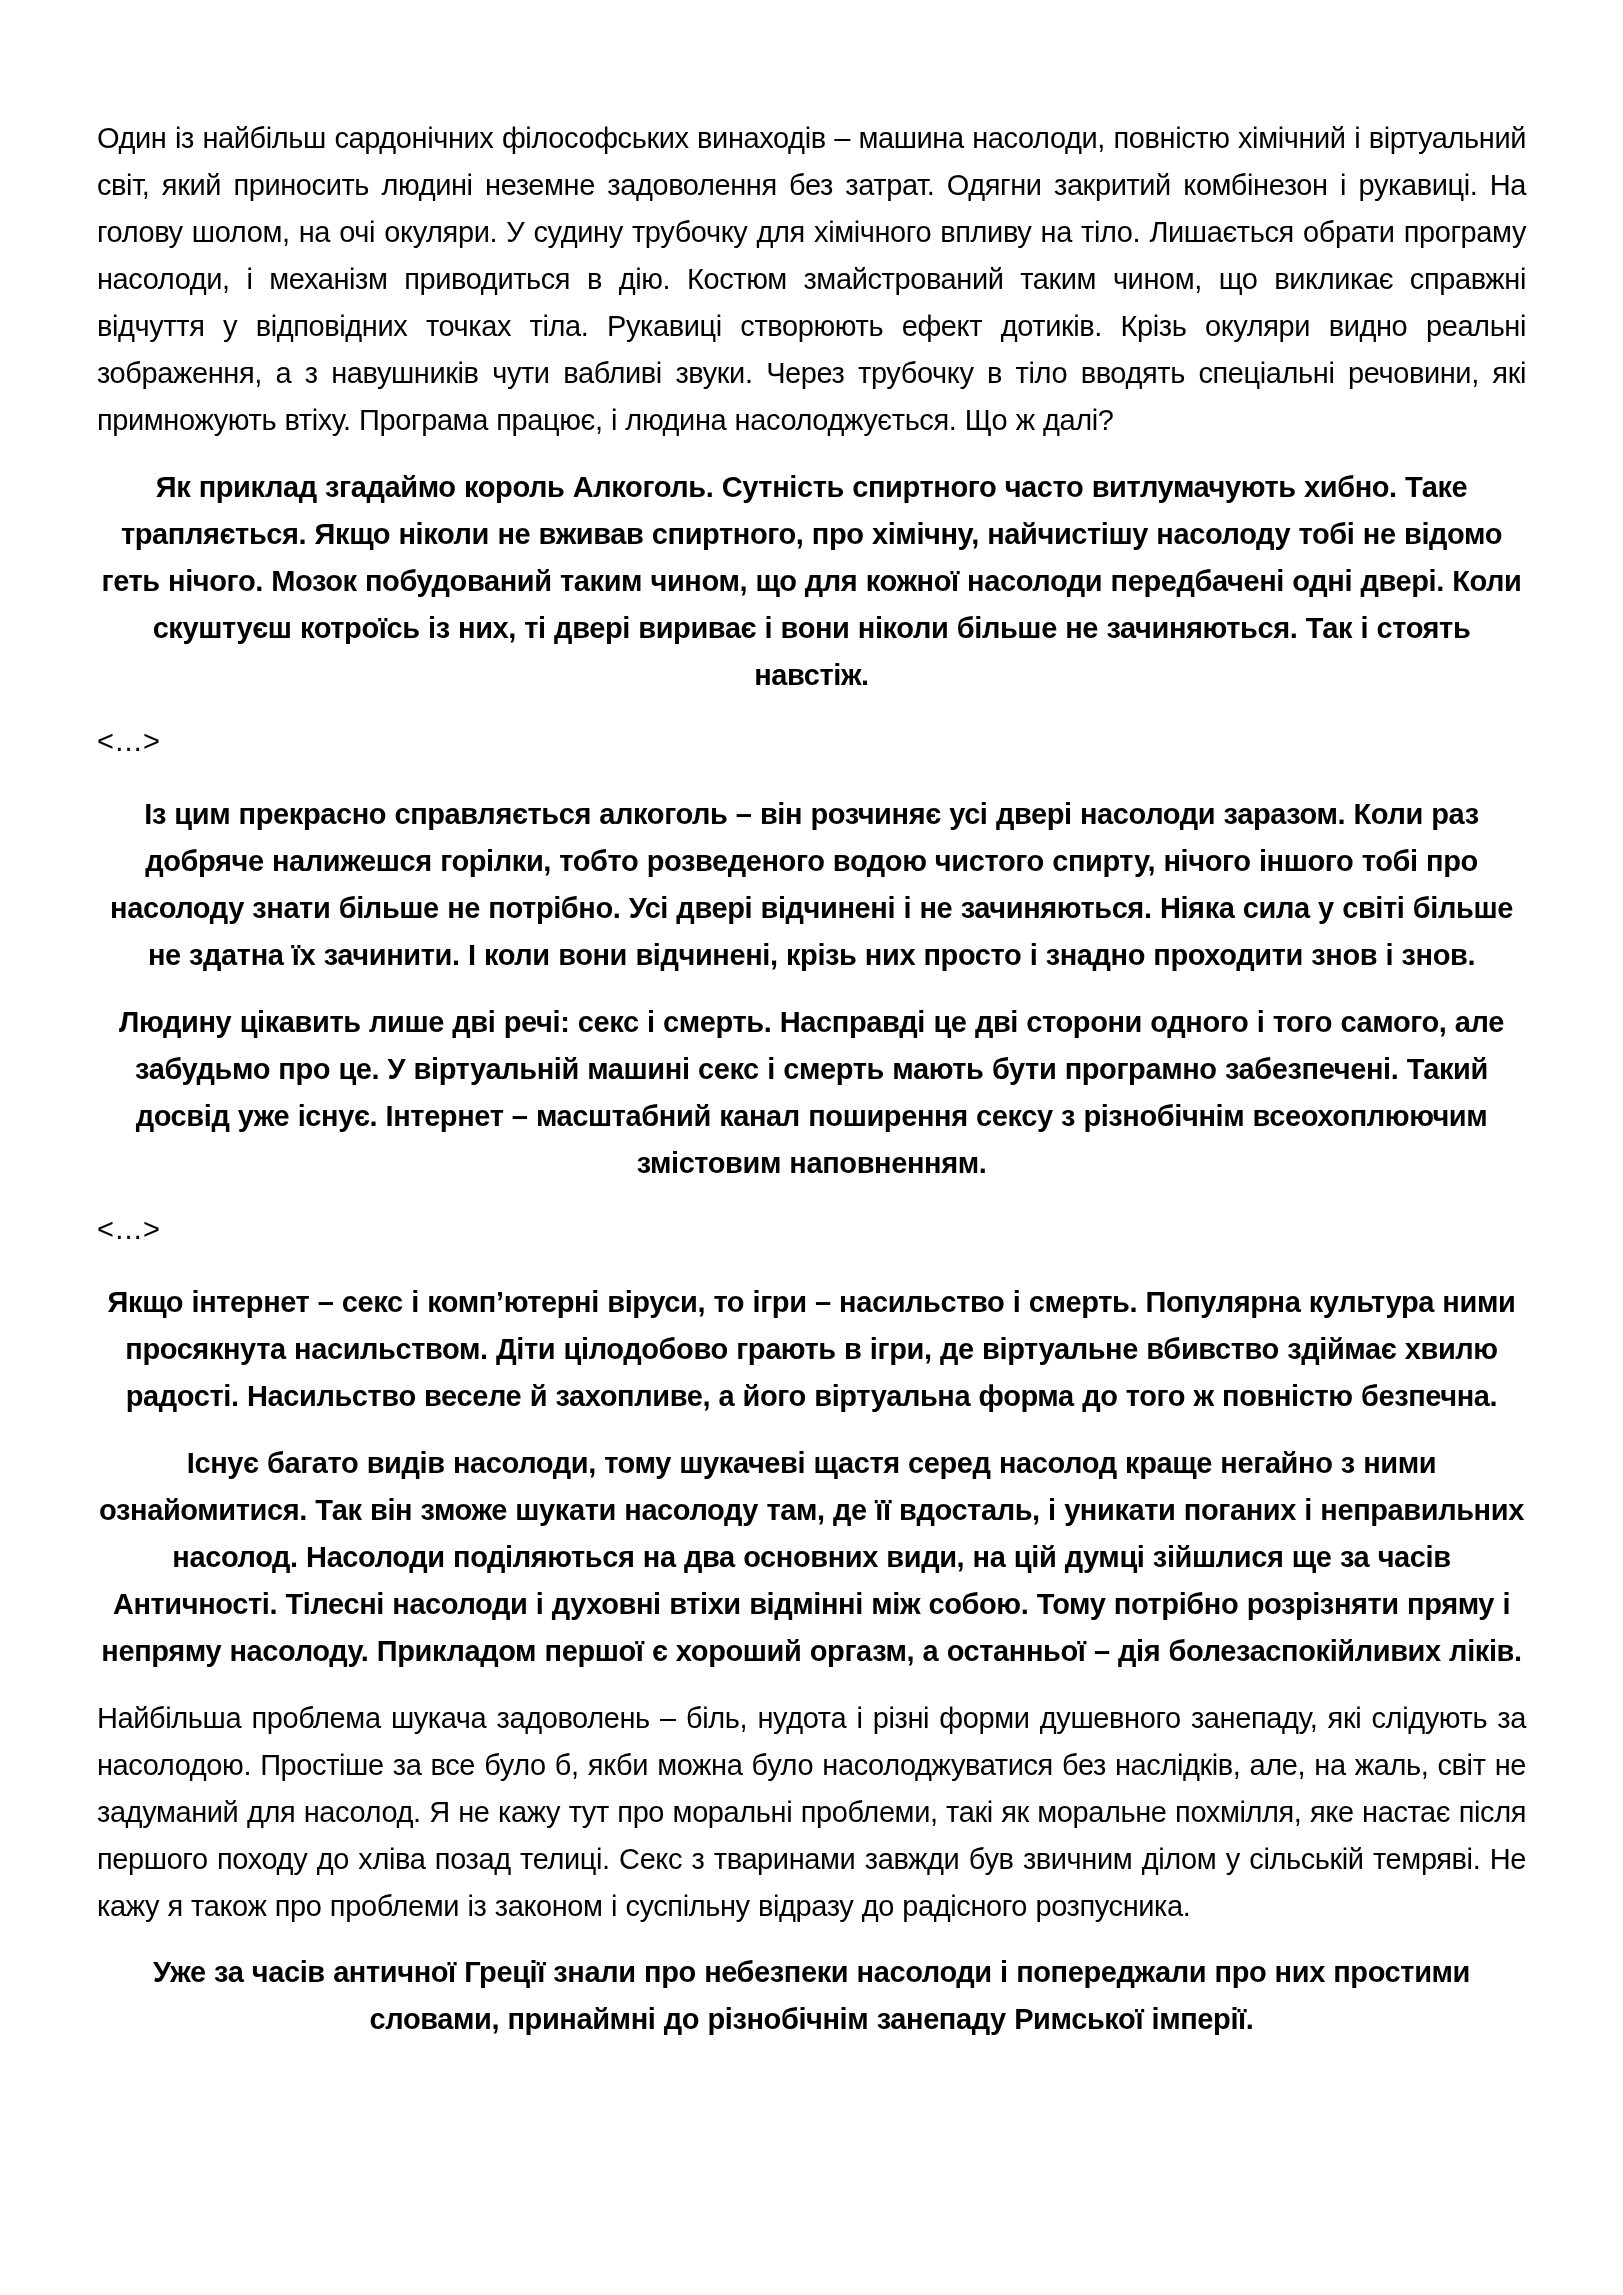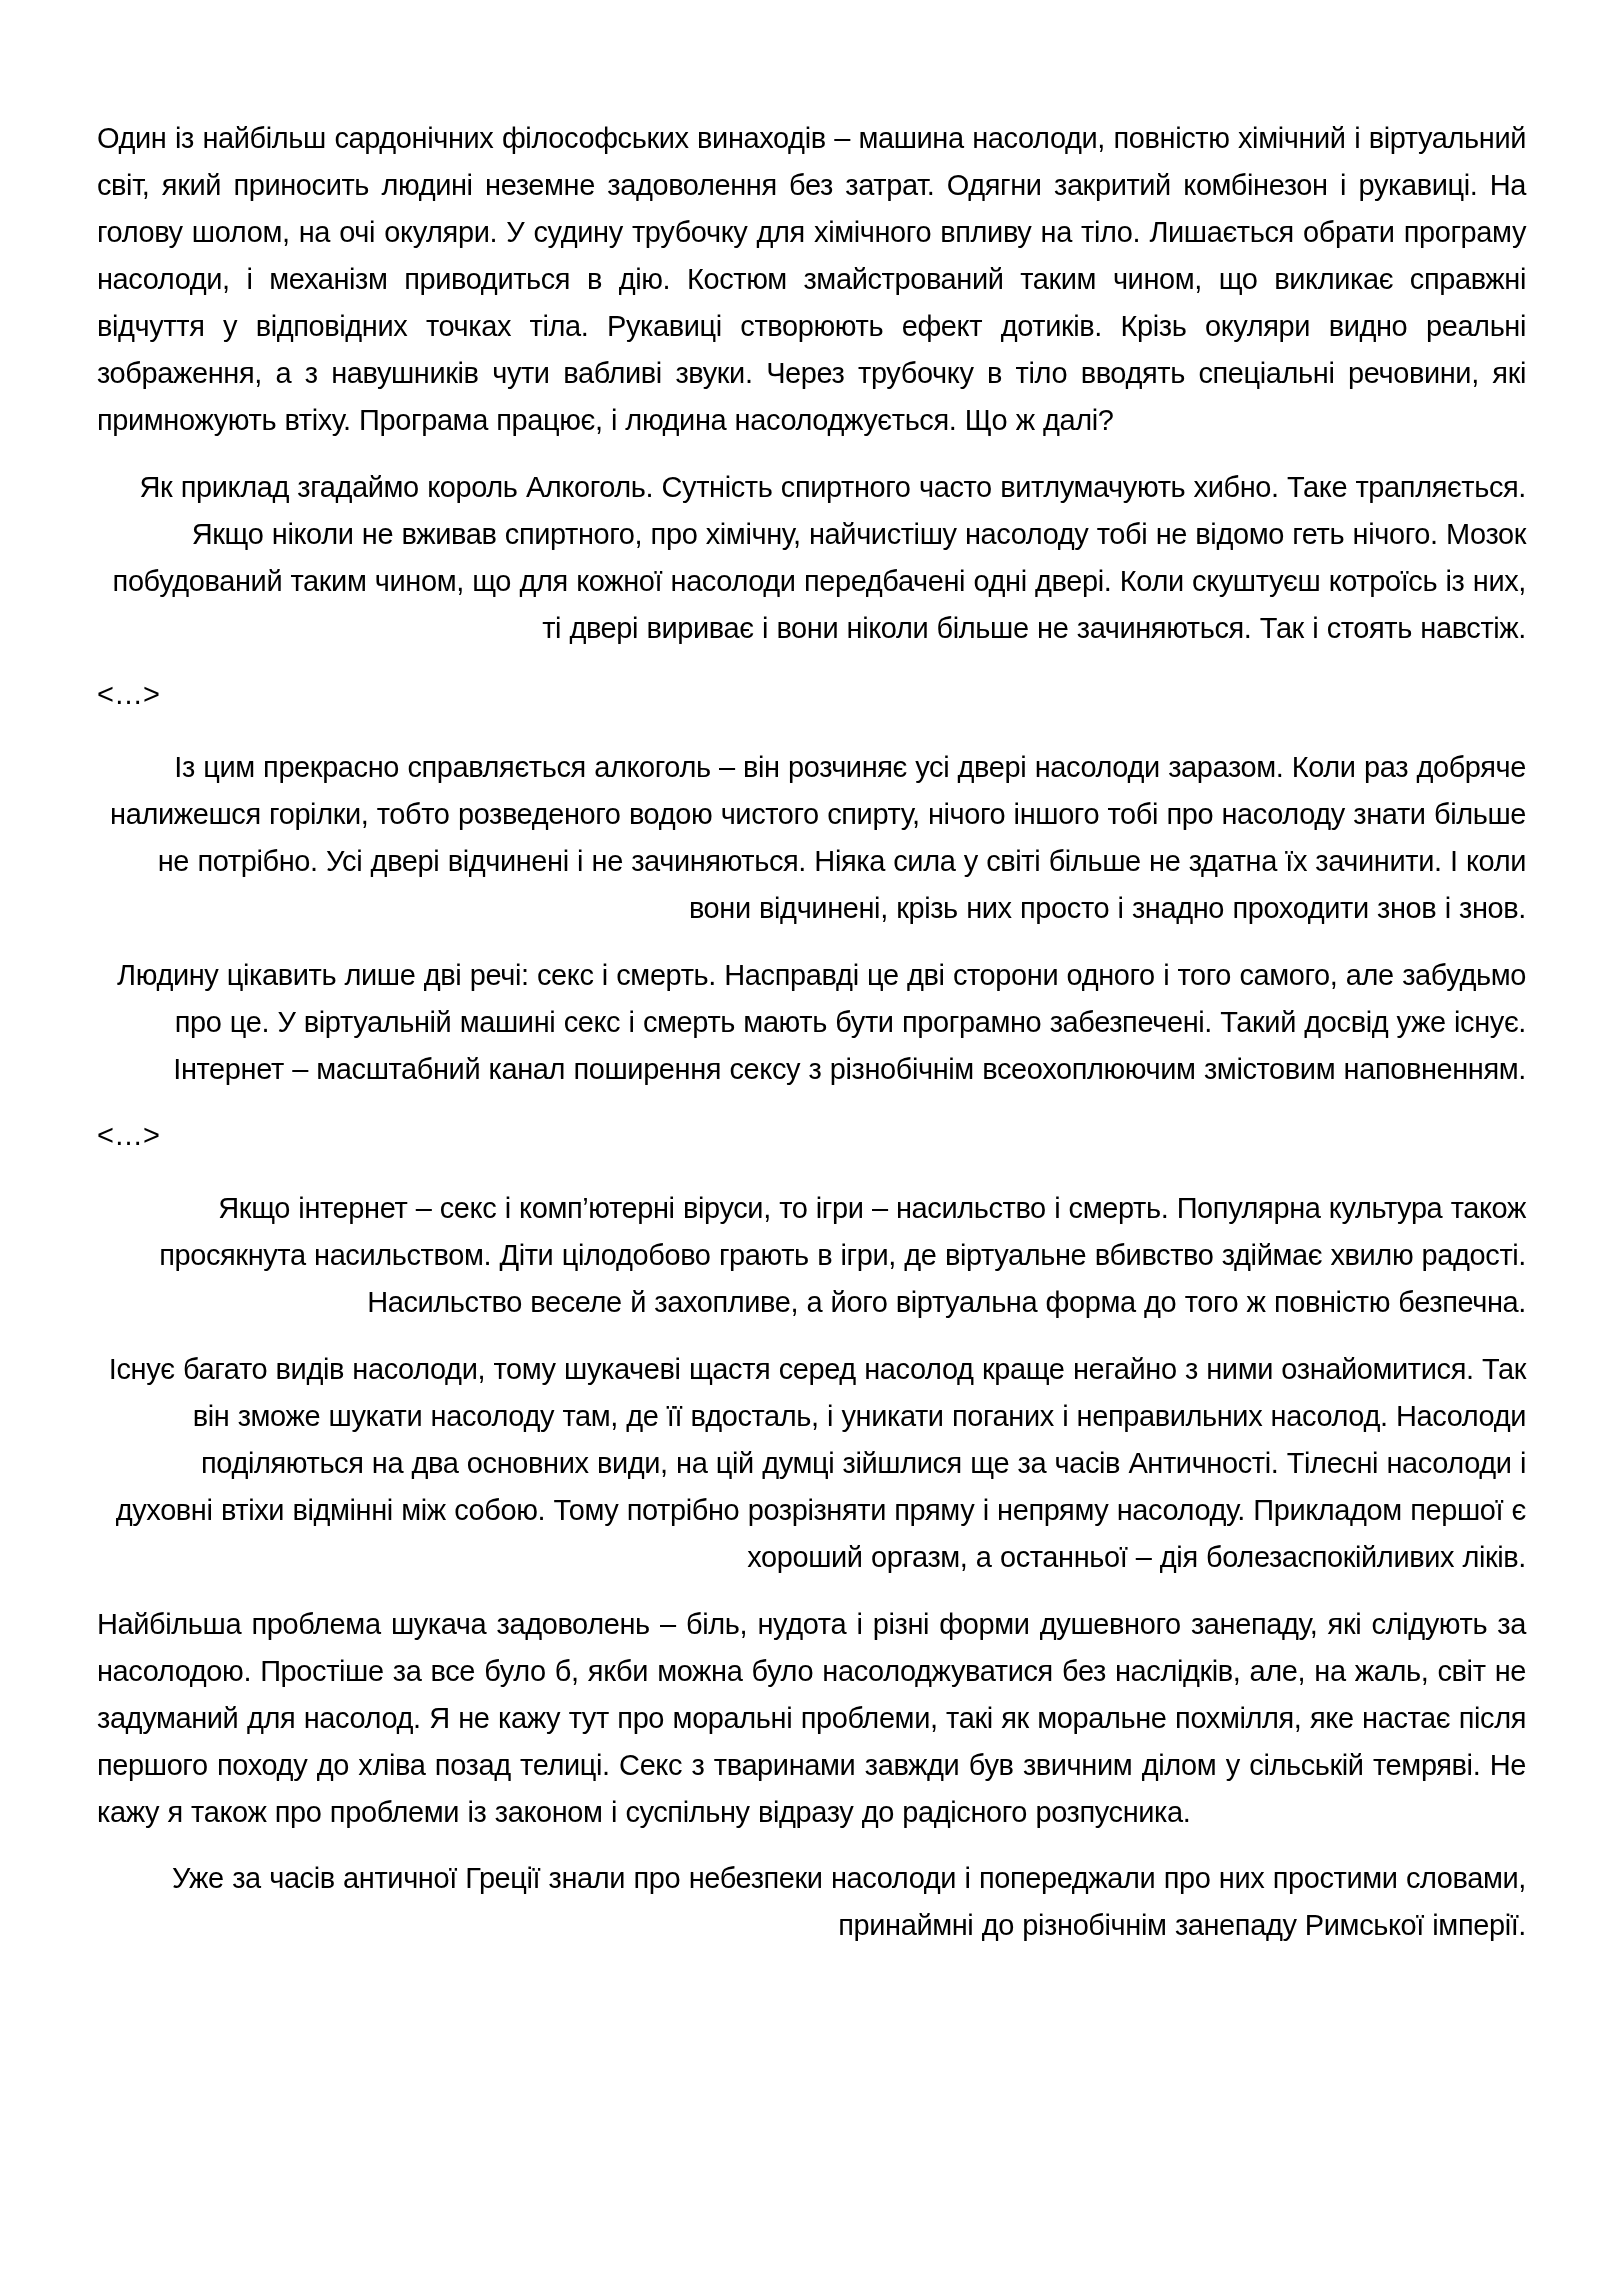--- a/index.html
+++ b/index.html
@@ -26,37 +26,38 @@
     line-height: 47px;
     margin: 0 0 19.6px 0;
     letter-spacing: -0.4px;
     word-spacing: 0.7px;
   }
   .para.justify {
     text-align: justify;
     text-align-last: left;
   }
   .para.left {
-    text-align: right;
+    text-align: center;
+    font-weight: bold;
   }
   .para.p2 { margin-top: 14.4px; }
   .ellipsis {
     font-size: 29px;
     line-height: 47px;
     margin: 0 0 26px 0;
   }
 </style>
 </head>
 <body>
 
 <div class="page">
   <p class="para justify">Один із найбільш сардонічних філософських винаходів – машина насолоди, повністю хімічний і віртуальний світ, який приносить людині неземне задоволення без затрат. Одягни закритий комбінезон і рукавиці. На голову шолом, на очі окуляри. У судину трубочку для хімічного впливу на тіло. Лишається обрати програму насолоди, і механізм приводиться в дію. Костюм змайстрований таким чином, що викликає справжні відчуття у відповідних точках тіла. Рукавиці створюють ефект дотиків. Крізь окуляри видно реальні зображення, а з навушників чути вабливі звуки. Через трубочку в тіло вводять спеціальні речовини, які примножують втіху. Програма працює, і людина насолоджується. Що ж далі?</p>
   <p class="para left p2">Як приклад згадаймо король Алкоголь. Сутність спиртного часто витлумачують хибно. Таке трапляється. Якщо ніколи не вживав спиртного, про хімічну, найчистішу насолоду тобі не відомо геть нічого. Мозок побудований таким чином, що для кожної насолоди передбачені одні двері. Коли скуштуєш котроїсь із них, ті двері вириває і вони ніколи більше не зачиняються. Так і стоять навстіж.</p>
   <p class="ellipsis">&lt;…&gt;</p>
   <p class="para left">Із цим прекрасно справляється алкоголь – він розчиняє усі двері насолоди заразом. Коли раз добряче налижешся горілки, тобто розведеного водою чистого спирту, нічого іншого тобі про насолоду знати більше не потрібно. Усі двері відчинені і не зачиняються. Ніяка сила у світі більше не здатна їх зачинити. І коли вони відчинені, крізь них просто і знадно проходити знов і знов.</p>
   <p class="para left">Людину цікавить лише дві речі: секс і смерть. Насправді це дві сторони одного і того самого, але забудьмо про це. У віртуальній машині секс і смерть мають бути програмно забезпечені. Такий досвід уже існує. Інтернет – масштабний канал поширення сексу з різнобічнім всеохоплюючим змістовим наповненням.</p>
   <p class="ellipsis">&lt;…&gt;</p>
-  <p class="para left">Якщо інтернет – секс і комп’ютерні віруси, то ігри – насильство і смерть. Популярна культура також просякнута насильством. Діти цілодобово грають в ігри, де віртуальне вбивство здіймає хвилю радості. Насильство веселе й захопливе, а його віртуальна форма до того ж повністю безпечна.</p>
+  <p class="para left">Якщо інтернет – секс і комп’ютерні віруси, то ігри – насильство і смерть. Популярна культура ними просякнута насильством. Діти цілодобово грають в ігри, де віртуальне вбивство здіймає хвилю радості. Насильство веселе й захопливе, а його віртуальна форма до того ж повністю безпечна.</p>
   <p class="para left">Існує багато видів насолоди, тому шукачеві щастя серед насолод краще негайно з ними ознайомитися. Так він зможе шукати насолоду там, де її вдосталь, і уникати поганих і неправильних насолод. Насолоди поділяються на два основних види, на цій думці зійшлися ще за часів Античності. Тілесні насолоди і духовні втіхи відмінні між собою. Тому потрібно розрізняти пряму і непряму насолоду. Прикладом першої є хороший оргазм, а останньої – дія болезаспокійливих ліків.</p>
   <p class="para justify">Найбільша проблема шукача задоволень – біль, нудота і різні форми душевного занепаду, які слідують за насолодою. Простіше за все було б, якби можна було насолоджуватися без наслідків, але, на жаль, світ не задуманий для насолод. Я не кажу тут про моральні проблеми, такі як моральне похмілля, яке настає після першого походу до хліва позад телиці. Секс з тваринами завжди був звичним ділом у сільській темряві. Не кажу я також про проблеми із законом і суспільну відразу до радісного розпусника.</p>
   <p class="para left">Уже за часів античної Греції знали про небезпеки насолоди і попереджали про них простими словами, принаймні до різнобічнім занепаду Римської імперії.</p>
 </div>
 
 
 </body></html>

